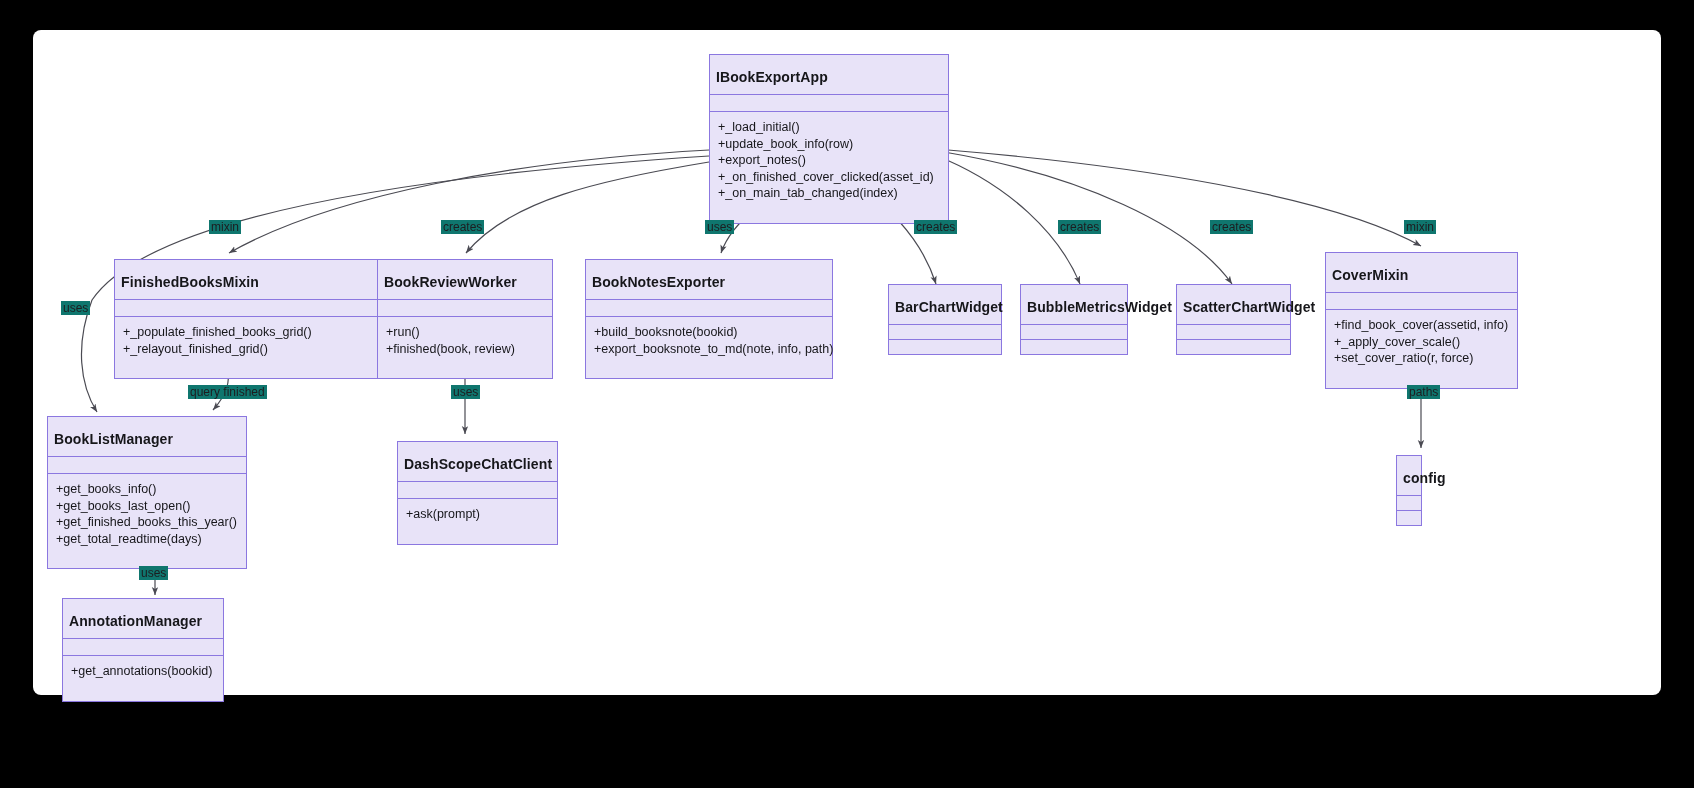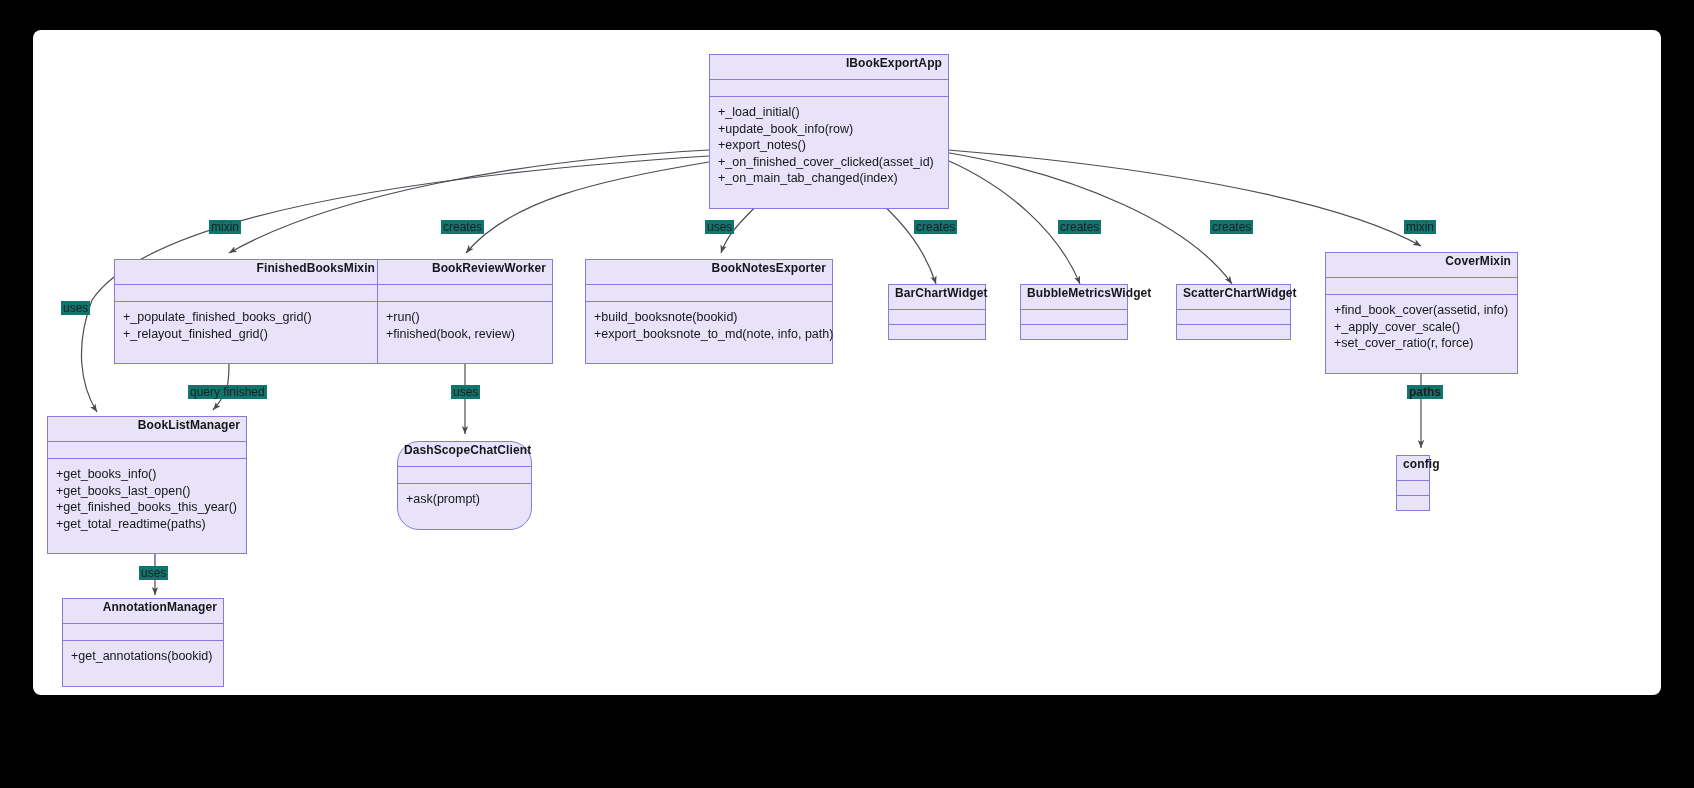--- a/index.html
+++ b/index.html
@@ -38,24 +38,24 @@
     pointer-events: none;
   }
   .node {
     position: absolute;
     box-sizing: border-box;
     background: #e8e3f8;
     border: 1.4px solid #8b77e0;
     color: #16161a;
   }
   .node .nhead {
-    text-align: right;
+    text-align: left;
     font-weight: bold;
-    font-size: 12px;
-    padding: 1px 6px 9px 6px;
+    font-size: 14px;
+    padding: 14px 6px 9px 6px;
     border-bottom: 1.4px solid #8b77e0;
     letter-spacing: .1px;
   }
   .node .nattrs {
     height: 16px;
     border-bottom: 1.4px solid #8b77e0;
   }
   .node .nmethods {
     padding: 7px 0 21px 0;
   }
@@ -154,21 +154,21 @@
 
   <div class="node" style="left:585px; top:259px; width:248px;">
     <div class="nhead">BookNotesExporter</div>
     <div class="nattrs"></div>
     <div class="nmethods">
       <div class="m">+build_booksnote(bookid)</div>
       <div class="m">+export_booksnote_to_md(note, info, path)</div>
     </div>
   </div>
 
-  <div class="node compact" style="left:888px; top:284px; width:98px;">
+  <div class="node compact" style="left:888px; top:284px; width:114px;">
     <div class="nhead">BarChartWidget</div>
     <div class="nattrs"></div>
     <div class="nmethods"></div>
   </div>
 
   <div class="node compact" style="left:1020px; top:284px; width:108px;">
     <div class="nhead">BubbleMetricsWidget</div>
     <div class="nattrs"></div>
     <div class="nmethods"></div>
   </div>
@@ -189,33 +189,33 @@
     </div>
   </div>
 
   <div class="node" style="left:47px; top:416px; width:200px;">
     <div class="nhead">BookListManager</div>
     <div class="nattrs"></div>
     <div class="nmethods">
       <div class="m">+get_books_info()</div>
       <div class="m">+get_books_last_open()</div>
       <div class="m">+get_finished_books_this_year()</div>
-      <div class="m">+get_total_readtime(paths)</div>
-    </div>
-  </div>
-
-  <div class="node" style="left:397px; top:441px; width:135px;border-radius:22px;">
+      <div class="m">+get_total_readtime(days)</div>
+    </div>
+  </div>
+
+  <div class="node" style="left:397px; top:441px; width:161px;">
     <div class="nhead">DashScopeChatClient</div>
     <div class="nattrs"></div>
     <div class="nmethods">
       <div class="m">+ask(prompt)</div>
     </div>
   </div>
 
-  <div class="node compact" style="left:1396px; top:455px; width:34px;">
+  <div class="node compact" style="left:1396px; top:455px; width:26px;">
     <div class="nhead">config</div>
     <div class="nattrs"></div>
     <div class="nmethods"></div>
   </div>
 
   <div class="node" style="left:62px; top:598px; width:162px;">
     <div class="nhead">AnnotationManager</div>
     <div class="nattrs"></div>
     <div class="nmethods">
       <div class="m">+get_annotations(bookid)</div>
@@ -225,16 +225,16 @@
   <div class="elabel" style="left:209px;  top:220px;">mixin</div>
   <div class="elabel" style="left:61px;   top:301px;">uses</div>
   <div class="elabel" style="left:441px;  top:220px;">creates</div>
   <div class="elabel" style="left:705px;  top:220px;">uses</div>
   <div class="elabel" style="left:914px;  top:220px;">creates</div>
   <div class="elabel" style="left:1058px; top:220px;">creates</div>
   <div class="elabel" style="left:1210px; top:220px;">creates</div>
   <div class="elabel" style="left:1404px; top:220px;">mixin</div>
   <div class="elabel" style="left:188px;  top:385px;">query finished</div>
   <div class="elabel" style="left:451px;  top:385px;">uses</div>
-  <div class="elabel" style="left:1407px; top:385px;font-weight:bold;">paths</div>
+  <div class="elabel" style="left:1407px; top:385px;">paths</div>
   <div class="elabel" style="left:139px; top:566px;">uses</div>
 
 </div>
 
 </body></html>

